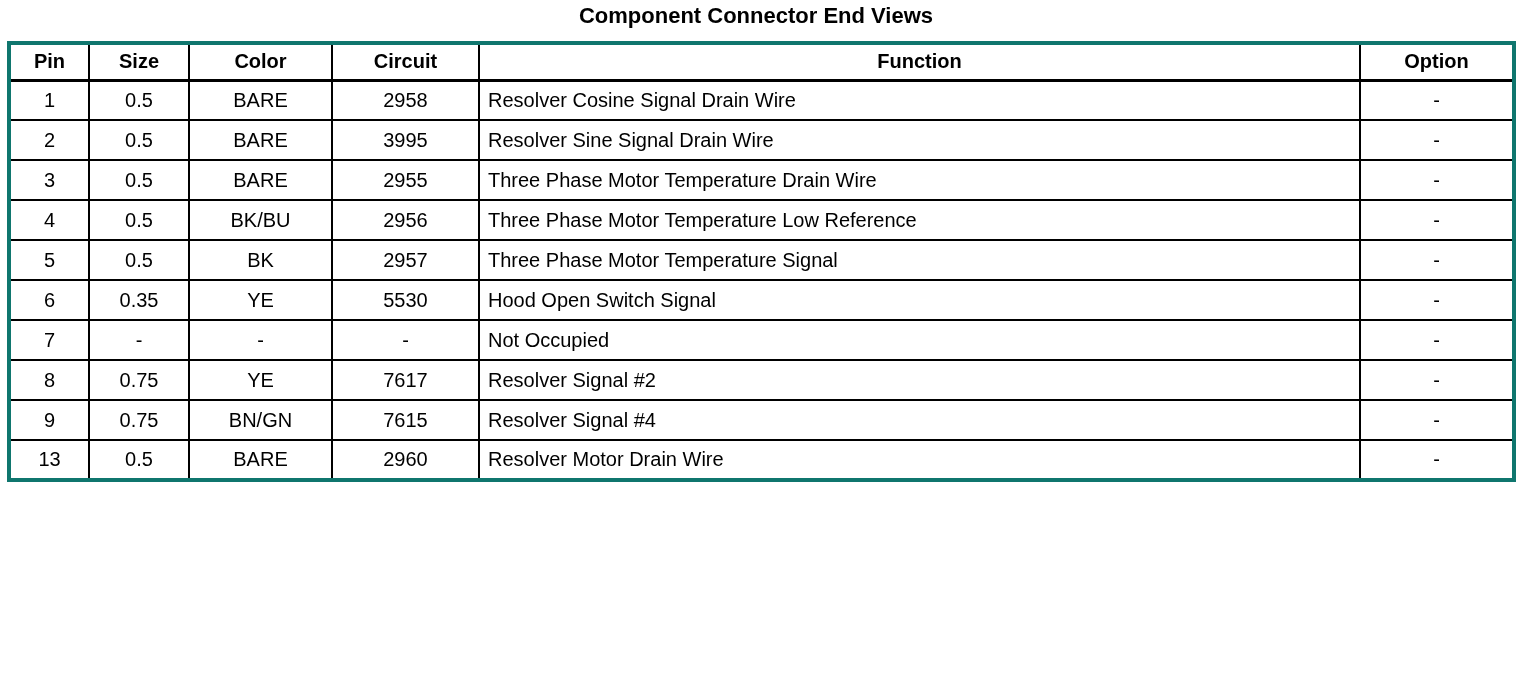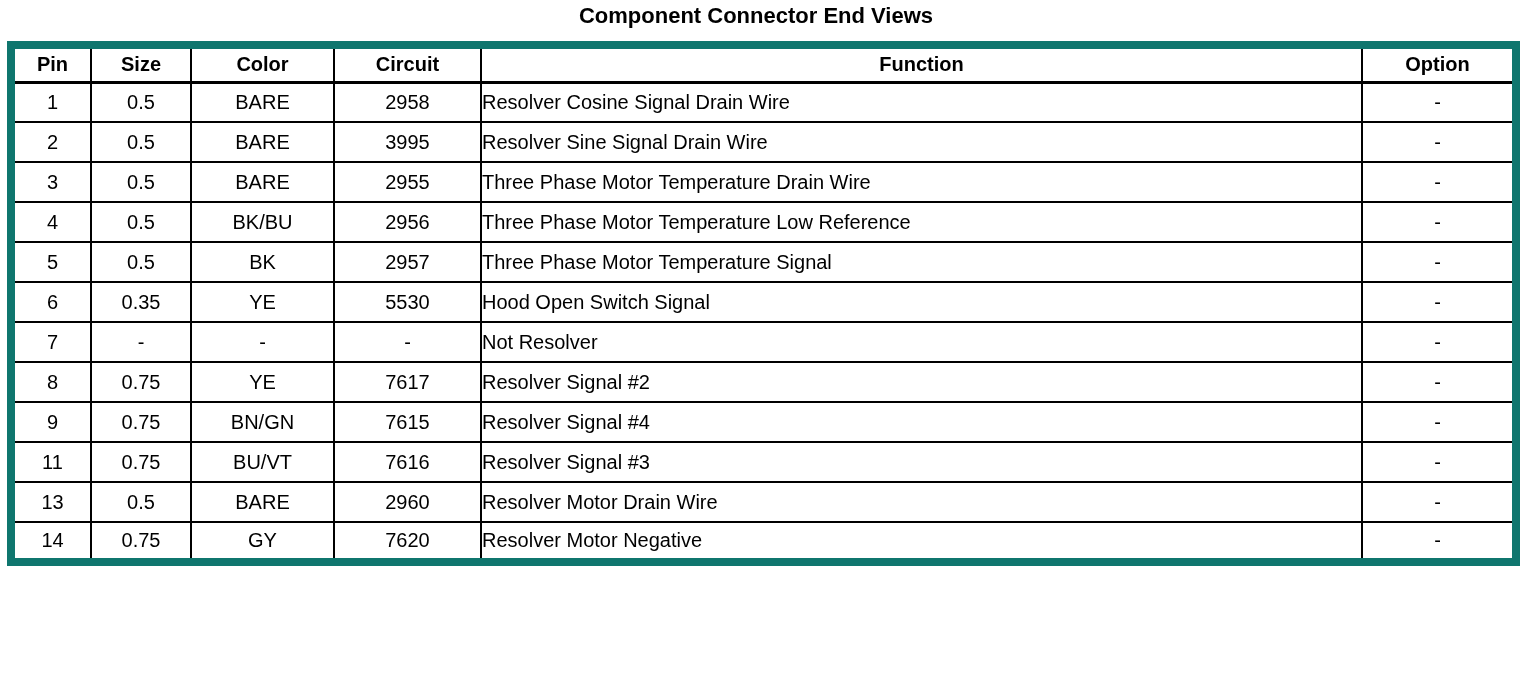--- a/index.html
+++ b/index.html
@@ -25,21 +25,21 @@
     text-align: center;
     font-size: 22px;
     font-weight: bold;
     line-height: 26px;
   }
   table.pin-table {
     border-collapse: collapse;
     table-layout: fixed;
     margin: 12px 0 4px 7px;
     width: 1505px;
-    border: 8px solid #0f766e;
+    border: 4px solid #0f766e;
   }
   th, td {
     border: 2px solid #000000;
     text-align: center;
     vertical-align: middle;
     white-space: nowrap;
     overflow: hidden;
     padding: 0;
   }
   th {
@@ -48,21 +48,21 @@
     height: 37px;
     border-bottom: 3px solid #000000;
   }
   td {
     font-size: 20px;
     font-weight: normal;
     height: 40px;
   }
   td.fn {
     text-align: left;
-    padding-left: 0;
+    padding-left: 8px;
   }
 </style>
 </head>
 <body>
 
 <div class="page">
   <h1 class="title">Component Connector End Views</h1>
   <table class="pin-table">
     <colgroup>
         <col style="width: 80px;">
@@ -129,58 +129,42 @@
           <td>YE</td>
           <td>5530</td>
           <td class="fn">Hood Open Switch Signal</td>
           <td>-</td>
         </tr>
         <tr>
           <td>7</td>
           <td>-</td>
           <td>-</td>
           <td>-</td>
-          <td class="fn">Not Resolver</td>
+          <td class="fn">Not Occupied</td>
           <td>-</td>
         </tr>
         <tr>
           <td>8</td>
           <td>0.75</td>
           <td>YE</td>
           <td>7617</td>
           <td class="fn">Resolver Signal #2</td>
           <td>-</td>
         </tr>
         <tr>
           <td>9</td>
           <td>0.75</td>
           <td>BN/GN</td>
           <td>7615</td>
           <td class="fn">Resolver Signal #4</td>
           <td>-</td>
         </tr>
         <tr>
-          <td>11</td>
-          <td>0.75</td>
-          <td>BU/VT</td>
-          <td>7616</td>
-          <td class="fn">Resolver Signal #3</td>
-          <td>-</td>
-        </tr>
-        <tr>
           <td>13</td>
           <td>0.5</td>
           <td>BARE</td>
           <td>2960</td>
           <td class="fn">Resolver Motor Drain Wire</td>
           <td>-</td>
         </tr>
-        <tr>
-          <td>14</td>
-          <td>0.75</td>
-          <td>GY</td>
-          <td>7620</td>
-          <td class="fn">Resolver Motor Negative</td>
-          <td>-</td>
-        </tr>
       </tbody>
   </table>
 </div>
 
 </body></html>

